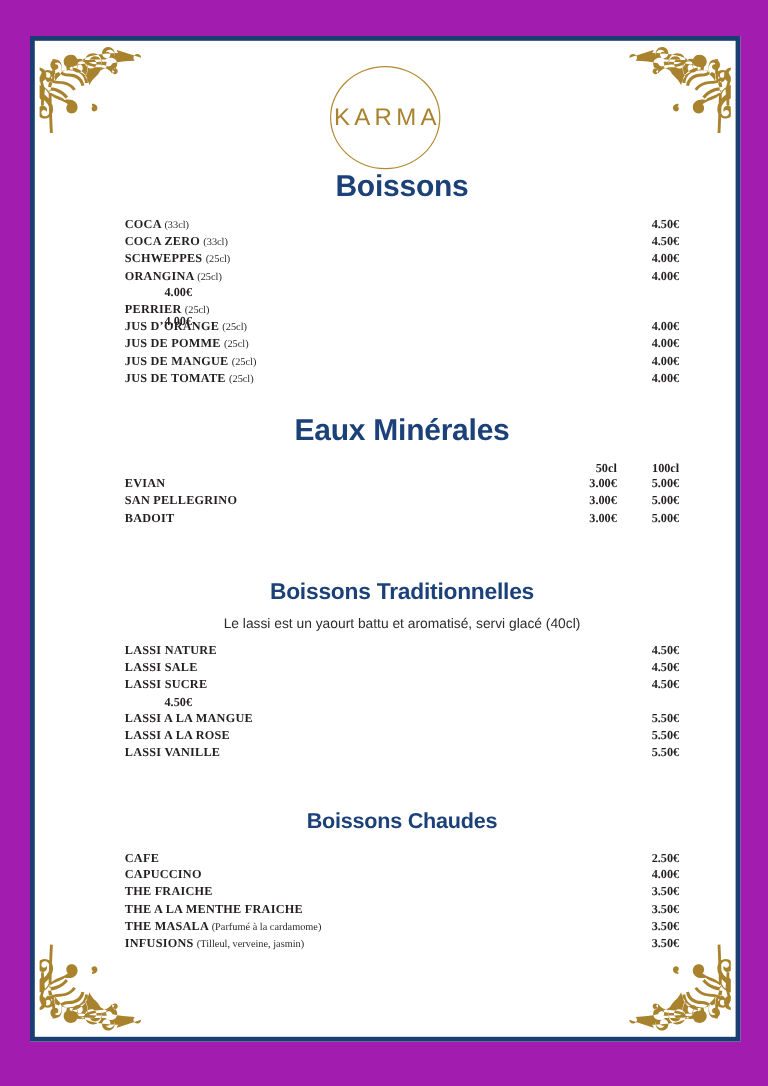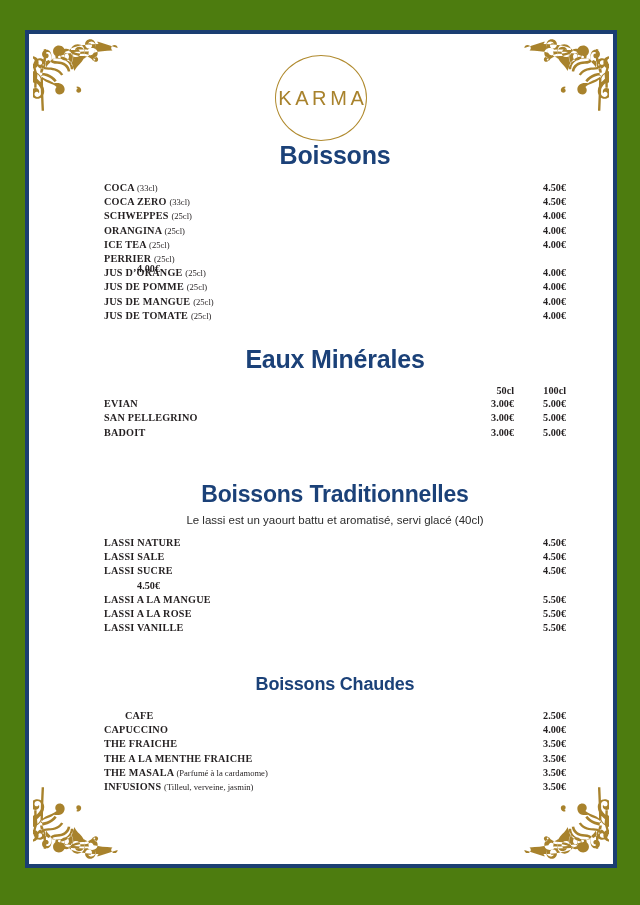--- a/index.html
+++ b/index.html
@@ -12,21 +12,21 @@
     height: 905px;
     overflow: hidden;
     font-family: "Liberation Serif", serif;
   }
 
   .page {
     position: absolute;
     left: 0; top: 0;
     width: 640px;
     height: 905px;
-    background: #4d7c0f;
+    background: #a21caf;
   }
 
   
   .frame {
     position: absolute;
     left: 25px;
     top: 30px;
     width: 592px;
     height: 838px;
     border: 4px solid #1b3e72;
@@ -213,21 +213,20 @@
         </li>
         <li class="item-row" style="height:14.2px;">
           <span class="item-name"><span>SCHWEPPES</span> <span class="qty">(25cl)</span></span>
           <span class="price single">4.00€</span>
         </li>
         <li class="item-row" style="height:14.2px;">
           <span class="item-name"><span>ORANGINA</span> <span class="qty">(25cl)</span></span>
           <span class="price single">4.00€</span>
         </li>
         <li class="item-row" style="height:14.2px;">
-          <span class="item-name"><span>ICE TEA</span> <span class="qty">(25cl)</span></span>
           <span class="price single">4.00€</span>
         </li>
         <li class="item-row" style="height:14.2px;flex-direction:column;">
           <span class="item-name"><span>PERRIER</span> <span class="qty">(25cl)</span></span>
           <span class="price single">4.00€</span>
         </li>
         <li class="item-row" style="height:14.2px;">
           <span class="item-name"><span>JUS D’ORANGE</span> <span class="qty">(25cl)</span></span>
           <span class="price single">4.00€</span>
         </li>
@@ -266,21 +265,21 @@
         </li>
         <li class="item-row" style="height:14.2px;">
           <span class="item-name">BADOIT</span>
           <span class="price col50">3.00€</span>
           <span class="price col100">5.00€</span>
         </li>
       </ul>
     </div>
 
     <div class="sec" style="top:445px;">
-      <h2 class="section-title" style="font-size:23px; line-height:30px;">Boissons Traditionnelles</h2>
+      <h2 class="section-title" style="font-size:19px; line-height:30px;">Boissons Traditionnelles</h2>
       <p class="section-sub">Le lassi est un yaourt battu et aromatisé, servi glacé (40cl)</p>
       <ul class="items" style="margin-top:12px;">
         <li class="item-row" style="height:14.2px;">
           <span class="item-name">LASSI NATURE</span>
           <span class="price single">4.50€</span>
         </li>
         <li class="item-row" style="height:14.2px;">
           <span class="item-name">LASSI SALE</span>
           <span class="price single">4.50€</span>
         </li>
@@ -302,21 +301,21 @@
         <li class="item-row" style="height:14.2px;">
           <span class="item-name">LASSI VANILLE</span>
           <span class="price single">5.50€</span>
         </li>
       </ul>
     </div>
 
     <div class="sec" style="top:635px;">
       <h2 class="section-title" style="font-size:18px; line-height:30px;">Boissons Chaudes</h2>
       <ul class="items" style="margin-top:12px;">
-        <li class="item-row" style="height:14.2px;margin-left:21px;">
+        <li class="item-row" style="height:14.2px;">
           <span class="item-name"><span>CAFE</span> <span class="qty"></span></span>
           <span class="price single">2.50€</span>
         </li>
         <li class="item-row" style="height:14.2px;">
           <span class="item-name"><span>CAPUCCINO</span> <span class="qty"></span></span>
           <span class="price single">4.00€</span>
         </li>
         <li class="item-row" style="height:14.2px;">
           <span class="item-name"><span>THE FRAICHE</span> <span class="qty"></span></span>
           <span class="price single">3.50€</span>

